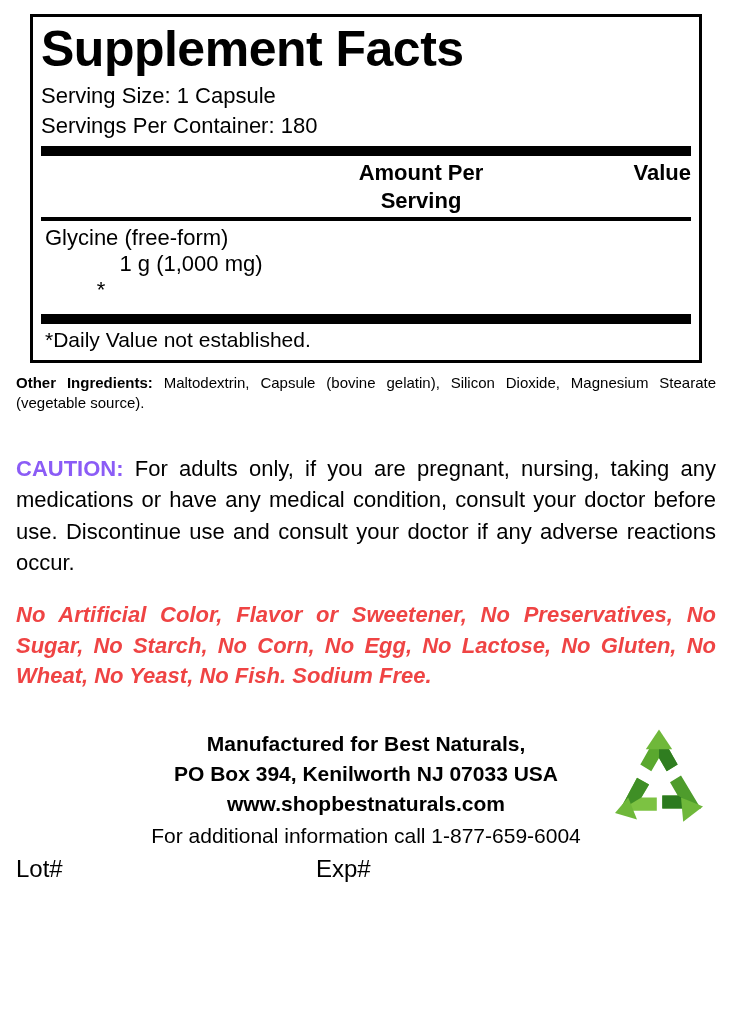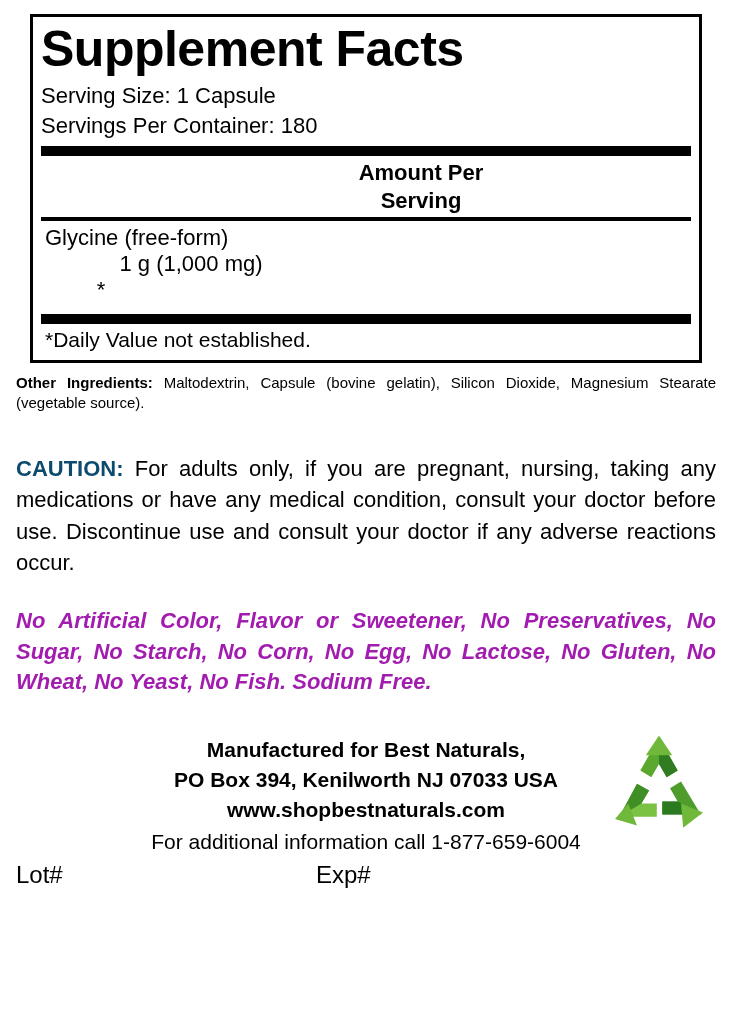--- a/index.html
+++ b/index.html
@@ -114,33 +114,33 @@
   .other-ing b { font-weight: bold; }
 
   
   .caution {
     font-size: 22px;
     line-height: 1.42;
     text-align: justify;
     margin: 40px 4px 0 4px;
   }
   .caution-label {
-    color: #0c4a6e;
+    color: #8b5cf6;
     font-weight: bold;
   }
 
   
   .claims {
-    color: #a21caf;
+    color: #ef4444;
     font-style: italic;
     font-weight: bold;
     font-size: 22px;
     line-height: 1.38;
     text-align: justify;
-    margin: 28px 4px 0 4px;
+    margin: 22px 4px 0 4px;
   }
 
   
   .mfr {
     margin-top: 38px;
     position: relative;
     text-align: center;
   }
   .mfr-line {
     font-size: 21px;
@@ -185,20 +185,21 @@
     <div class="serving-line">Servings Per Container: 180</div>
 
     <div class="rule-thick"></div>
 
     <div class="head-row">
       <div class="head-amount">
         <div>Amount Per</div>
         <div>Serving</div>
       </div>
       <div class="head-dv">
+        <div>Value</div>
       </div>
     </div>
 
     <div class="rule-med"></div>
 
     <div class="nutrient-row">
       <div class="nut-name">Glycine (free-form)</div>
       <div class="nut-amount">1 g (1,000 mg)</div>
       <div class="nut-dv">*</div>
     </div>

